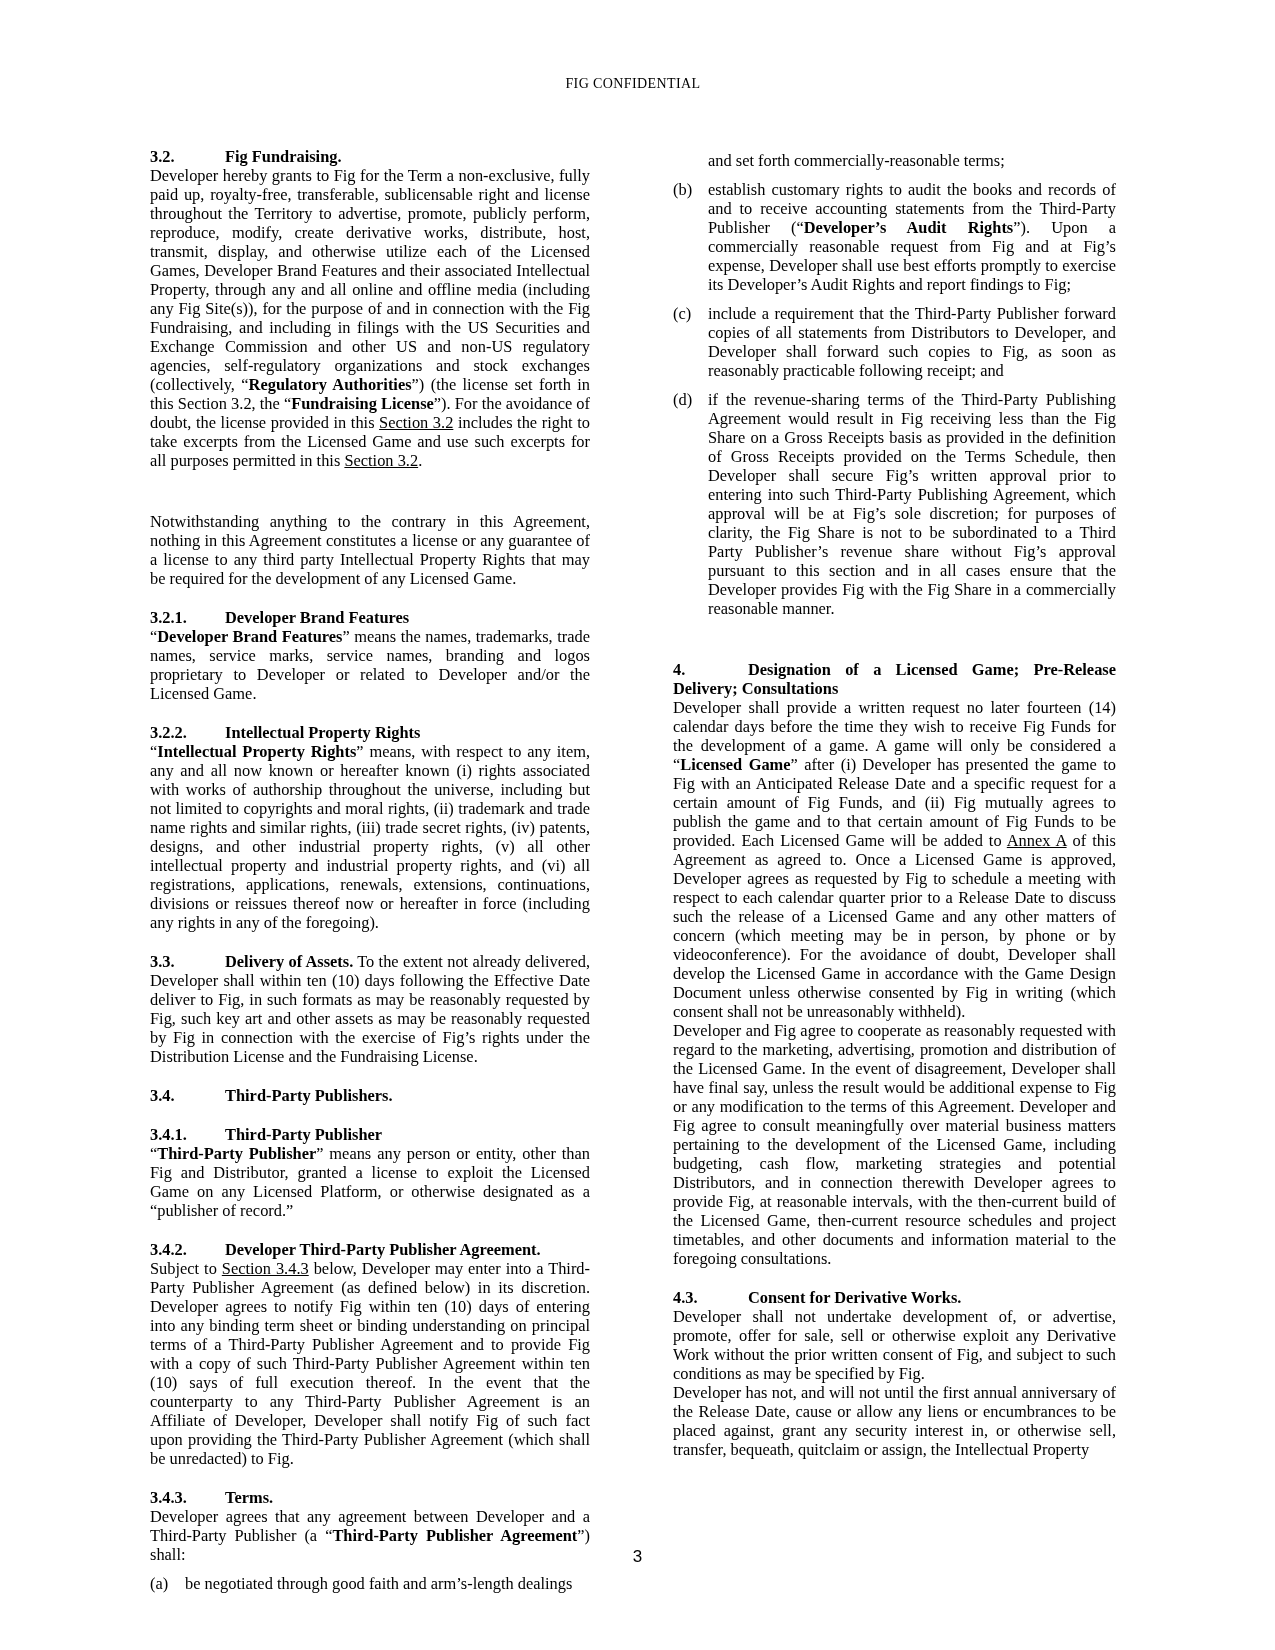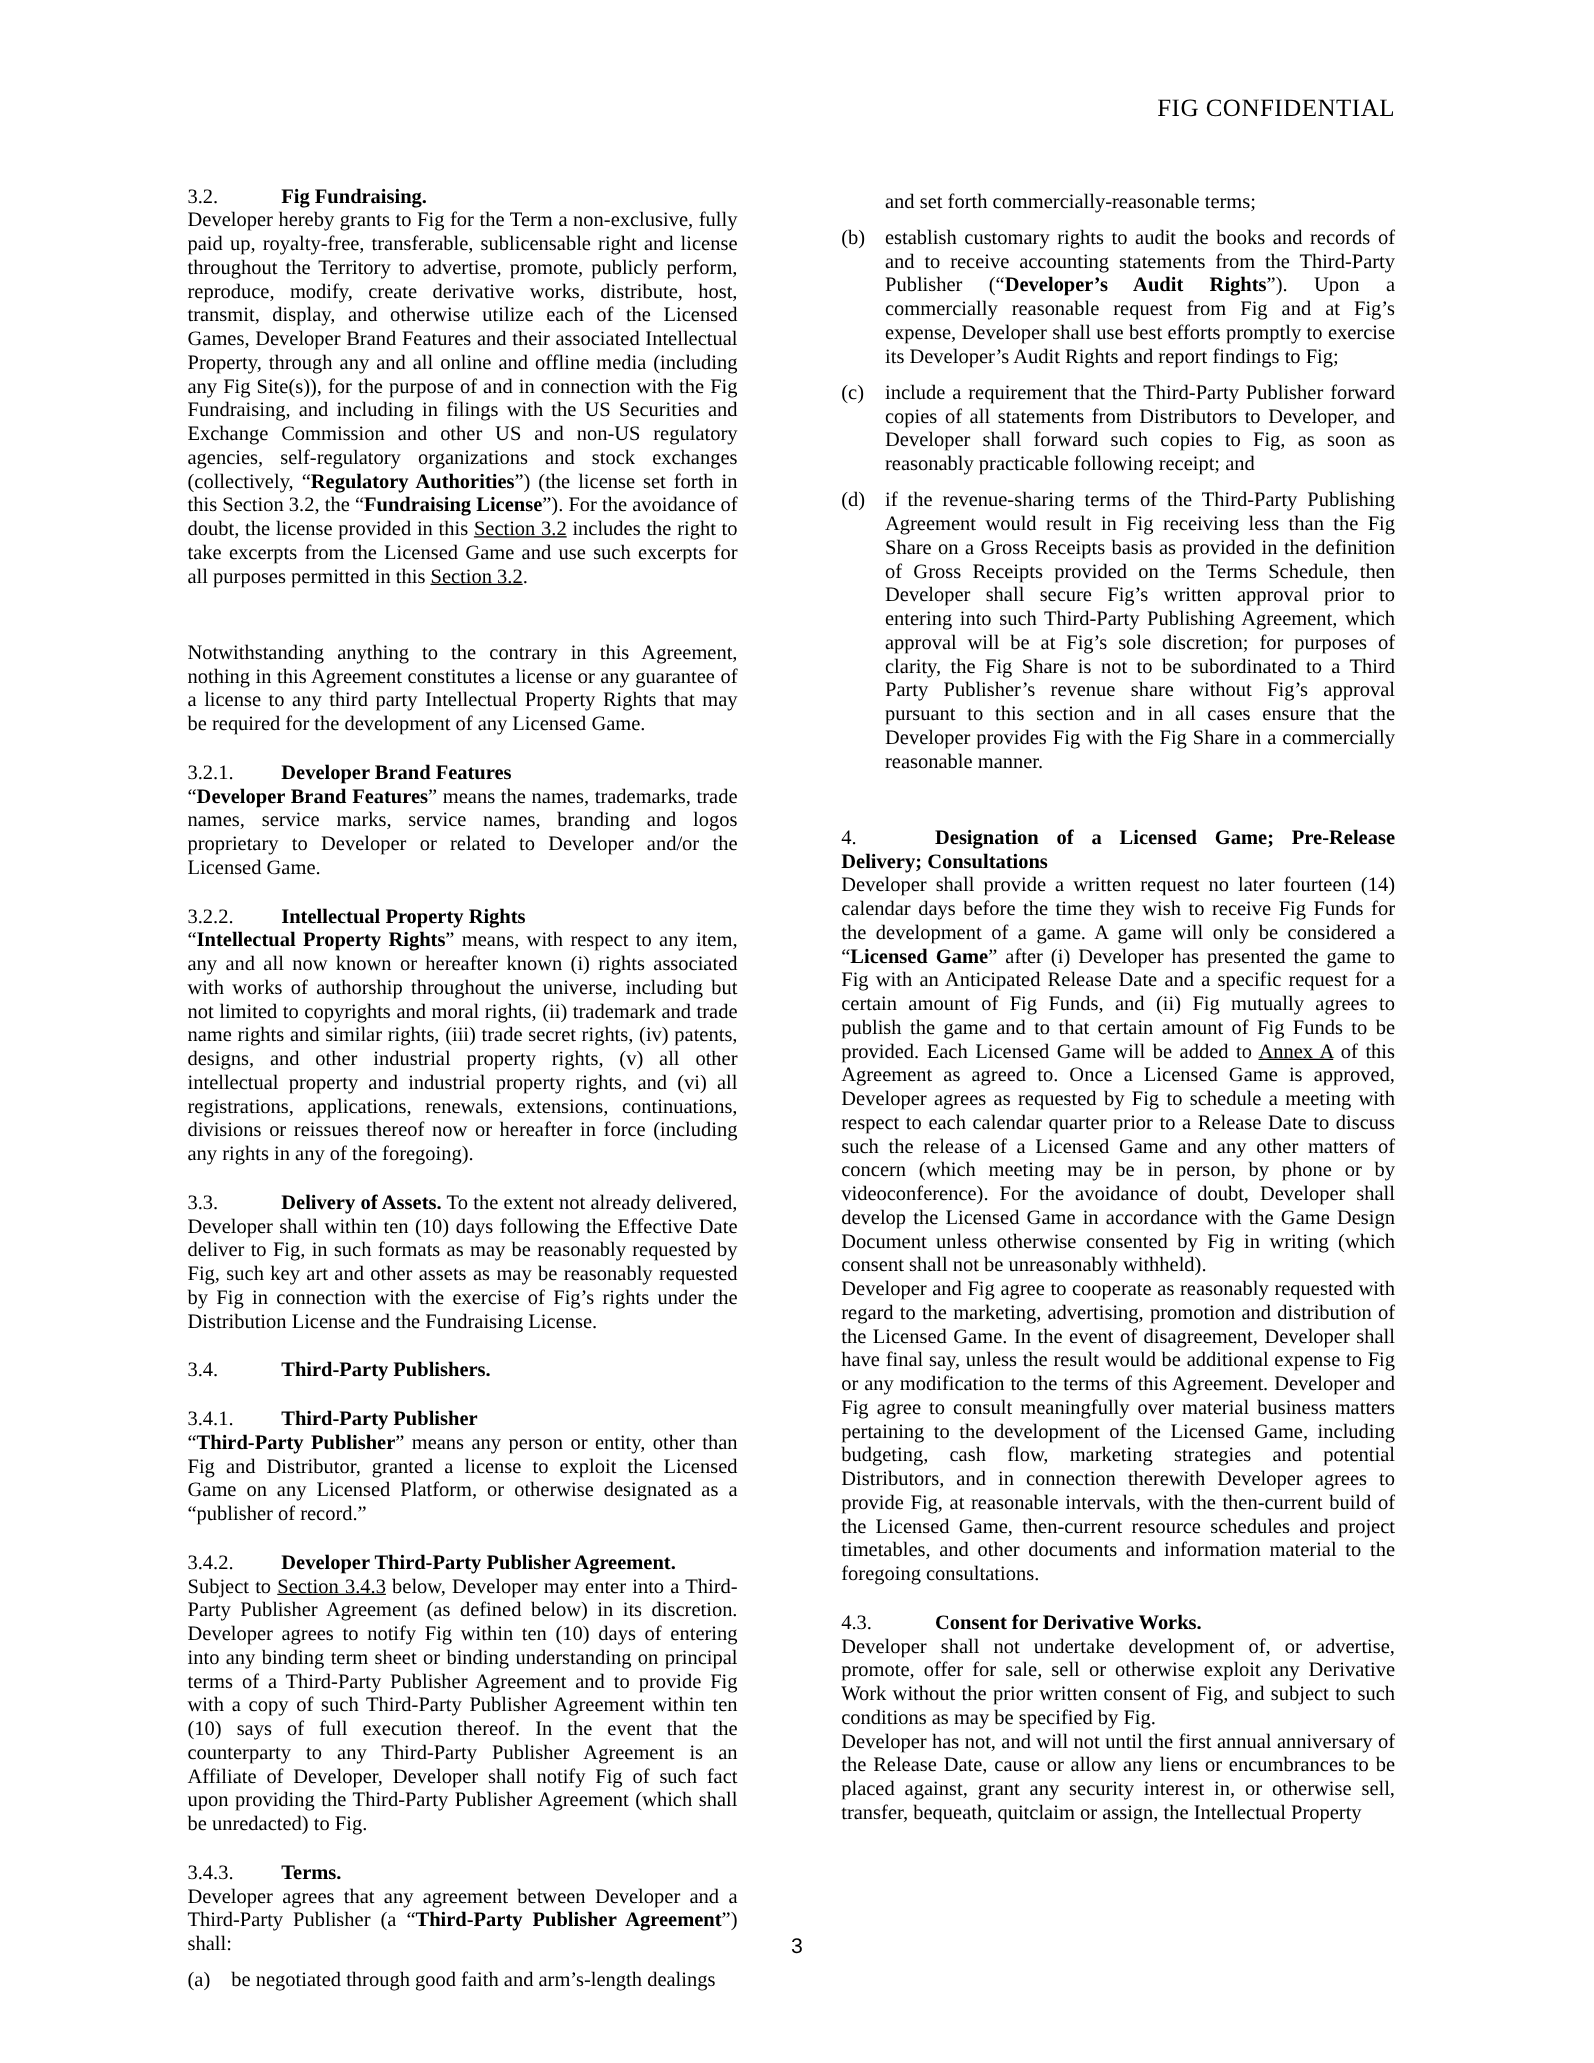--- a/index.html
+++ b/index.html
@@ -6,38 +6,38 @@
   .page{
     position:relative;
     width:1275px;height:1650px;
     background:#ffffff;
     font-family:"Liberation Serif", serif;
     color:#000;
     overflow:hidden;
   }
   .header{
     position:absolute;top:76px;left:150px;width:966px;
-    text-align:right;font-size:20px;letter-spacing:0.4px;
+    text-align:center;font-size:14px;letter-spacing:0.4px;
   }
   .columns{
     position:absolute;top:147px;left:150px;width:966px;
     display:flex;gap:83px;
   }
   .col{width:440px;font-size:16.4px;line-height:19px;text-align:justify;}
   .col.right{width:443px;}
   .p{margin:0;}
   .p.gap-sm{margin-top:20px;}
   .p.gap-lg{margin-top:42px;}
   .li{display:flex;margin-top:10px;}
   .li:first-child{margin-top:4px;}
   .li .label{flex:none;width:35px;}
   .li .content{flex:1;text-align:justify;}
   .b{font-weight:bold;}
   .u{text-decoration:underline;}
-  .num{display:inline-block;width:75px;font-weight:normal;}
+  .num{display:inline-block;width:75px;font-weight:bold;}
   .footer{
     position:absolute;top:1547px;left:0;width:1275px;
     text-align:center;
     font-family:"Liberation Sans", sans-serif;
     font-size:17px;
   }
 </style>
 </head>
 <body>
 

